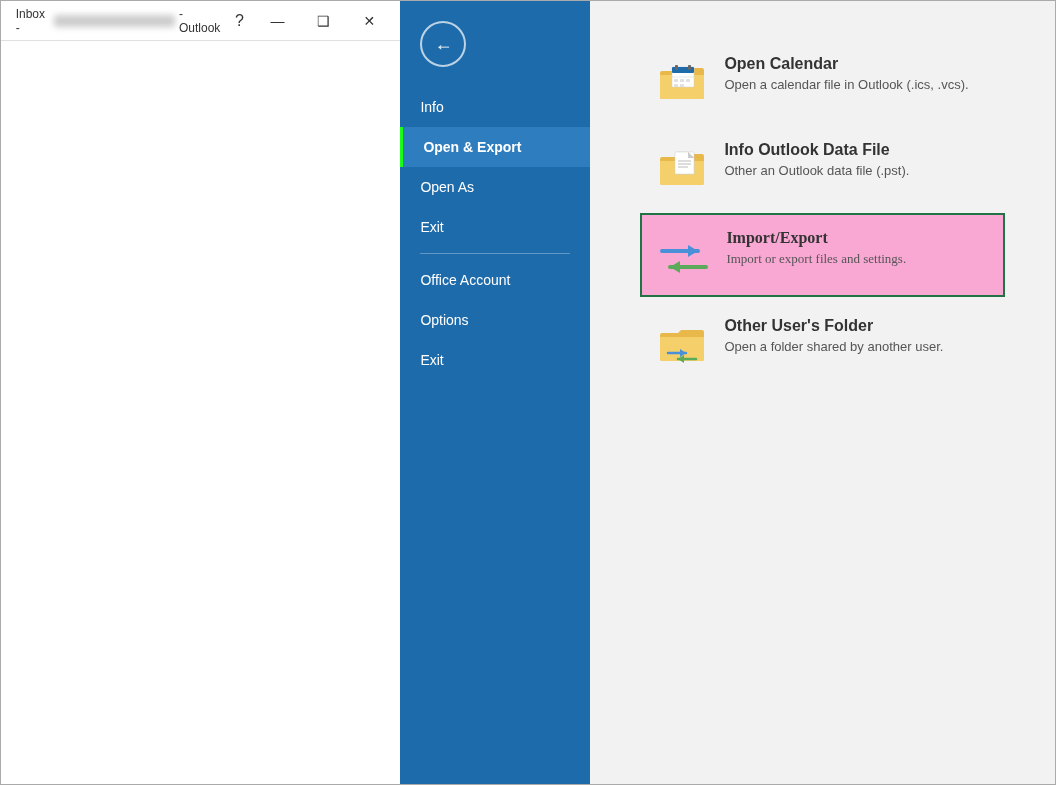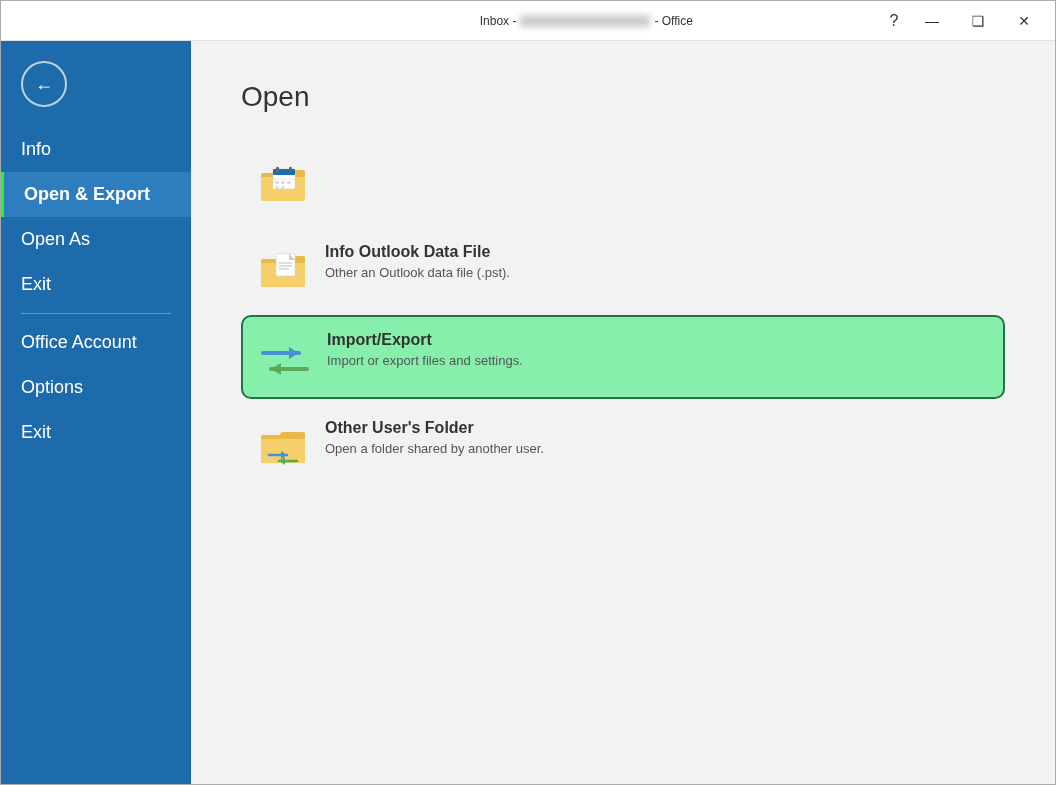--- a/index.html
+++ b/index.html
@@ -9,21 +9,21 @@
       background: #f0f0f0;
       width: 1056px;
       height: 785px;
       overflow: hidden;
     }
 
     .window {
       width: 1056px;
       height: 785px;
       display: flex;
-      flex-direction: column;
+      flex-direction: row;
       border: 1px solid #aaa;
       background: #fff;
     }
 
     
     .title-bar {
       height: 40px;
       background: #fff;
       display: flex;
       align-items: center;
@@ -124,21 +124,21 @@
 
     .sidebar-nav {
       display: flex;
       flex-direction: column;
       margin-top: 10px;
     }
 
     .nav-item {
       padding: 12px 20px;
       color: white;
-      font-size: 18px;
+      font-size: 14px;
       cursor: pointer;
       user-select: none;
     }
 
     .nav-item.active {
       background: #2e7dbf;
       border-left: 3px solid #1aff1a;
       font-weight: 600;
     }
 
@@ -174,22 +174,23 @@
       align-items: flex-start;
       padding: 14px 16px;
       margin-bottom: 6px;
       border-radius: 2px;
       cursor: pointer;
       background: transparent;
     }
 
     .option-item.selected {
       border: 2px solid #217346;
-      background: #86efac;
-      border-radius: 10px;
+      background: #f9a8d4;
+      border-radius: 0;
+      font-family: Liberation Serif, serif;
     }
 
     .option-icon {
       width: 52px;
       height: 52px;
       flex-shrink: 0;
       margin-right: 16px;
       display: flex;
       align-items: center;
       justify-content: center;
@@ -222,21 +223,21 @@
 </head>
 <body>
 
 <div class="window">
 
   <div class="title-bar">
     <div class="title-bar-left"></div>
     <div class="title-center">
       <span>Inbox -</span>
       <span class="title-blurred"></span>
-      <span>- Office</span>
+      <span>- Outlook</span>
     </div>
     <div class="title-bar-controls">
       <button class="help-btn">?</button>
       <button class="title-btn">—</button>
       <button class="title-btn">❑</button>
       <button class="title-btn close">✕</button>
     </div>
   </div>
 
   <div class="main-area">
@@ -267,41 +268,44 @@
         <div class="nav-item">
           <span>Options</span>
         </div>
         <div class="nav-item">
           <span>Exit</span>
         </div>
       </div>
     </div>
 
     <div class="content">
-      <h1 class="page-title">Open</h1>
 
       <div class="option-item">
         <div class="option-icon">
           <svg class="icon-svg" viewBox="0 0 48 40" xmlns="http://www.w3.org/2000/svg">
 
             <path d="M2 12 Q2 10 4 10 L20 10 L23 7 L44 7 Q46 7 46 9 L46 36 Q46 38 44 38 L4 38 Q2 38 2 36 Z" fill="#E8B84B"></path>
             <path d="M2 14 L46 14 L46 36 Q46 38 44 38 L4 38 Q2 38 2 36 Z" fill="#F5D06A"></path>
 
             <rect x="14" y="6" width="22" height="20" rx="1" fill="white" stroke="#ccc" stroke-width="0.5"></rect>
             <rect x="14" y="6" width="22" height="6" rx="1" fill="#1e6bab"></rect>
             <rect x="17" y="4" width="3" height="5" rx="1" fill="#666"></rect>
             <rect x="30" y="4" width="3" height="5" rx="1" fill="#666"></rect>
             <line x1="14" y1="16" x2="36" y2="16" stroke="#ccc" stroke-width="0.5"></line>
             <rect x="16" y="18" width="4" height="3" rx="0.5" fill="#e0e0e0"></rect>
             <rect x="22" y="18" width="4" height="3" rx="0.5" fill="#e0e0e0"></rect>
             <rect x="28" y="18" width="4" height="3" rx="0.5" fill="#e0e0e0"></rect>
             <rect x="16" y="23" width="4" height="3" rx="0.5" fill="#e0e0e0"></rect>
             <rect x="22" y="23" width="4" height="3" rx="0.5" fill="#e0e0e0"></rect>
           </svg>
         </div>
+        <div class="option-text">
+          <div class="option-title">Open Calendar</div>
+          <div class="option-desc">Open a calendar file in Outlook (.ics, .vcs).</div>
+        </div>
       </div>
 
       <div class="option-item">
         <div class="option-icon">
           <svg class="icon-svg" viewBox="0 0 48 40" xmlns="http://www.w3.org/2000/svg">
 
             <path d="M2 12 Q2 10 4 10 L20 10 L23 7 L44 7 Q46 7 46 9 L46 36 Q46 38 44 38 L4 38 Q2 38 2 36 Z" fill="#E8B84B"></path>
             <path d="M2 14 L46 14 L46 36 Q46 38 44 38 L4 38 Q2 38 2 36 Z" fill="#F5D06A"></path>
 
             <rect x="18" y="5" width="18" height="22" rx="1" fill="white" stroke="#ccc" stroke-width="0.5"></rect>

